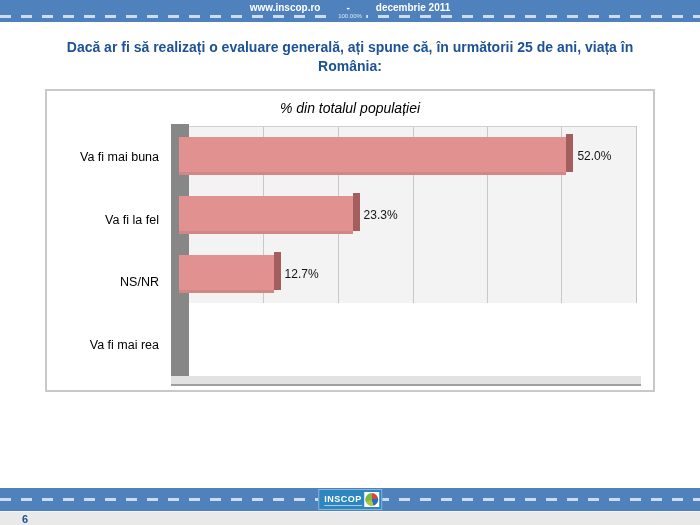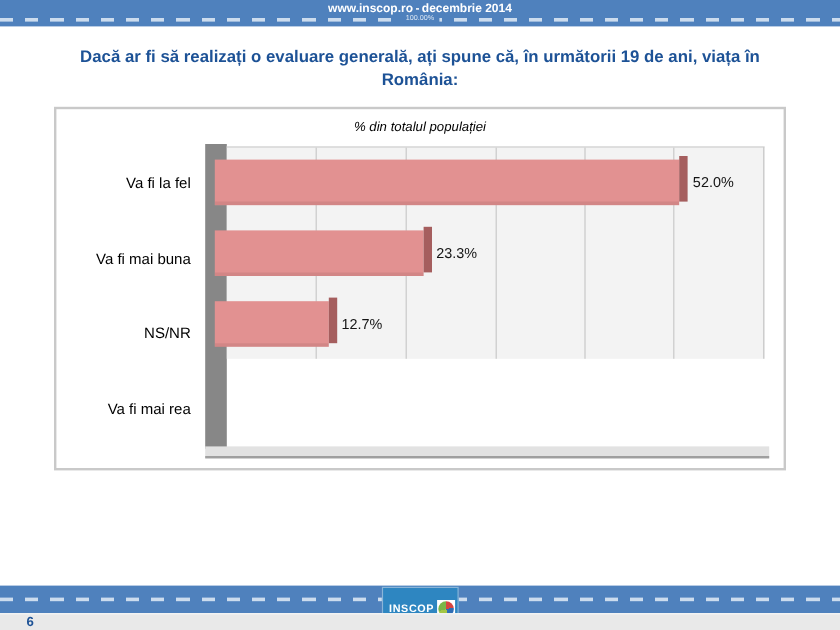--- a/index.html
+++ b/index.html
@@ -1,35 +1,35 @@
 <!DOCTYPE html>
 <html><head>
 <meta charset="utf-8">
 <style>
   * { margin:0; padding:0; box-sizing:border-box; }
   html,body { width:700px; height:525px; background:#ffffff; font-family:"Liberation Sans","DejaVu Sans",sans-serif; overflow:hidden; }
 
   
   .header-band { position:relative; height:22px; background:#4f81bd; }
-  .header-text { display:flex; justify-content:center; gap:2px; padding-top:2px;
+  .header-text { display:flex; justify-content:center; gap:26px; padding-top:2px;
                  font-size:10px; font-weight:bold; color:#ffffff; line-height:12px; }
   .dash-line { position:absolute; left:0; right:0; height:3px;
                background:repeating-linear-gradient(90deg,#ccdcee 0 11px, rgba(0,0,0,0) 11px 21px); }
   .header-band .dash-line { top:15px; }
   .header-pct { position:absolute; top:12px; left:50%; transform:translateX(-50%);
                 font-size:6px; line-height:8px; color:#dce8f4; background:#4f81bd; padding:0 4px; }
 
   
   .main { height:466px; background:#ffffff; }
   .page-title { padding:16px 38px 0; text-align:center; color:#1d5296;
                 font-weight:bold; font-size:14px; line-height:19px; }
 
   .chart-card { position:relative; width:610px; height:303px; margin:13px auto 0;
                 background:#ffffff; border:2px solid #c9c9c9; }
-  .chart-title { margin-top:9px; text-align:center; font-style:italic; font-size:11px; color:#000; }
+  .chart-title { margin-top:9px; text-align:center; font-style:italic; font-size:14px; color:#000; }
 
   .chart-body { display:flex; margin:10px 16px 0 8px; height:262px; }
   .cat-col { width:116px; height:250px; display:flex; flex-direction:column; }
   .cat-cell { flex:1; display:flex; align-items:center; justify-content:flex-end;
               padding-right:12px; font-size:12.5px; color:#000; }
 
   .plot-wrap { position:relative; flex:1; }
   .wall { position:absolute; left:0; top:-2px; width:18px; height:254px; background:#878787; }
   .plot { position:absolute; left:18px; right:0; top:0; height:177px;
           background:#f3f3f3; border-top:1px solid #cfcfcf; border-right:1px solid #c4c4c4; }
@@ -41,56 +41,56 @@
   .bar-row { flex:1; display:flex; align-items:center; position:relative; }
   .bar { position:relative; height:38px; margin-left:-10px; background:#e29191;
          box-shadow: inset 0 -3px 0 rgba(0,0,0,0.07); }
   .bar-cap { position:absolute; right:-7px; top:-3px; bottom:3px; width:7px; background:#a55e5e; }
   .bar-value { margin-left:11px; font-size:12px; color:#141414; white-space:nowrap; }
 
   
   .footer-band { position:relative; height:23px; background:#4f81bd; }
   .footer-band .dash-line { top:10px; }
   .logo { position:absolute; left:50%; top:1px; transform:translateX(-50%);
-          height:37px; background:#2e86c1; border:1px solid #8ab4d8;
+          height:21px; background:#2e86c1; border:1px solid #8ab4d8;
           display:flex; align-items:center; padding:0 2px 0 5px; }
   .logo-text { color:#ffffff; font-weight:bold; font-size:9px; letter-spacing:0.5px;
                border-bottom:1px solid #9fd0ee; line-height:11px; }
   .pie-box { width:15px; height:15px; background:#ffffff; margin-left:2px;
              display:flex; align-items:center; justify-content:center; }
   .pie { width:13px; height:13px; border-radius:50%;
          background:conic-gradient(#d64541 0 22%, #2e6db4 22% 45%, #a3c644 45% 70%, #7ab648 70% 100%); }
 
   .bottom-strip { position:relative; height:14px; background:#e9e9e9; border-top:1px solid #f5f5f5; }
   .page-num { position:absolute; left:22px; top:1px; font-size:11px; font-weight:bold; color:#1d5296; }
 </style>
 </head>
 <body>
 
 <div class="header-band">
   <div class="header-text">
     <span>www.inscop.ro</span>
     <span>-</span>
-    <span>decembrie 2014</span>
+    <span>decembrie 2011</span>
   </div>
   <div class="dash-line"></div>
   <span class="header-pct">100.00%</span>
 </div>
 
 <div class="main">
-  <div class="page-title">Dacă ar fi să realizați o evaluare generală, ați spune că, în următorii 19 de ani, viața în România:</div>
+  <div class="page-title">Dacă ar fi să realizați o evaluare generală, ați spune că, în următorii 25 de ani, viața în România:</div>
 
   <div class="chart-card">
     <div class="chart-title">% din totalul populației</div>
 
     <div class="chart-body">
 
       <div class="cat-col">
+        <div class="cat-cell">Va fi mai buna</div>
         <div class="cat-cell">Va fi la fel</div>
-        <div class="cat-cell">Va fi mai buna</div>
         <div class="cat-cell">NS/NR</div>
         <div class="cat-cell">Va fi mai rea</div>
       </div>
 
       <div class="plot-wrap">
         <div class="wall"></div>
         <div class="plot">
           <div class="gridline" style="left:16.666%"></div>
           <div class="gridline" style="left:33.333%"></div>
           <div class="gridline" style="left:50%"></div>

